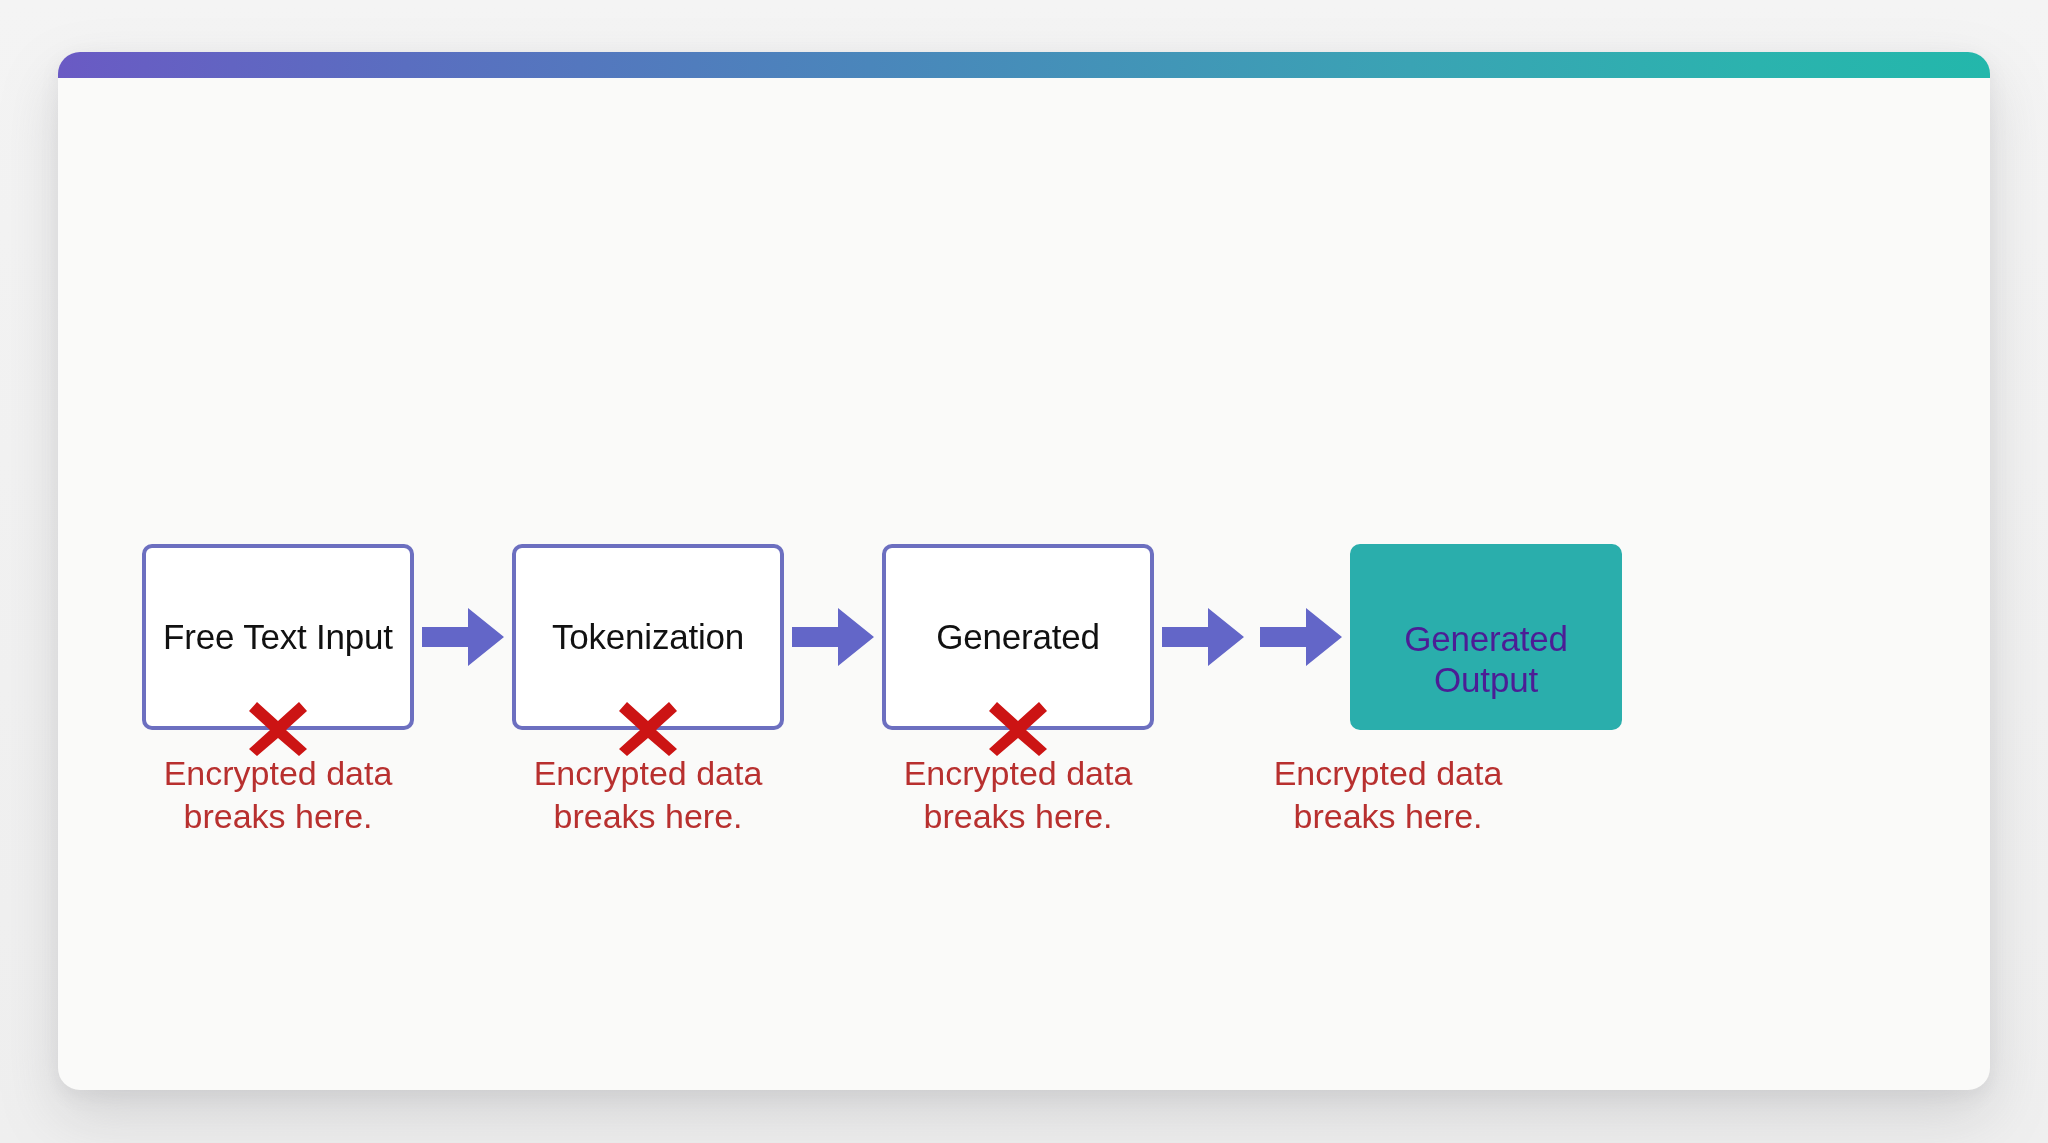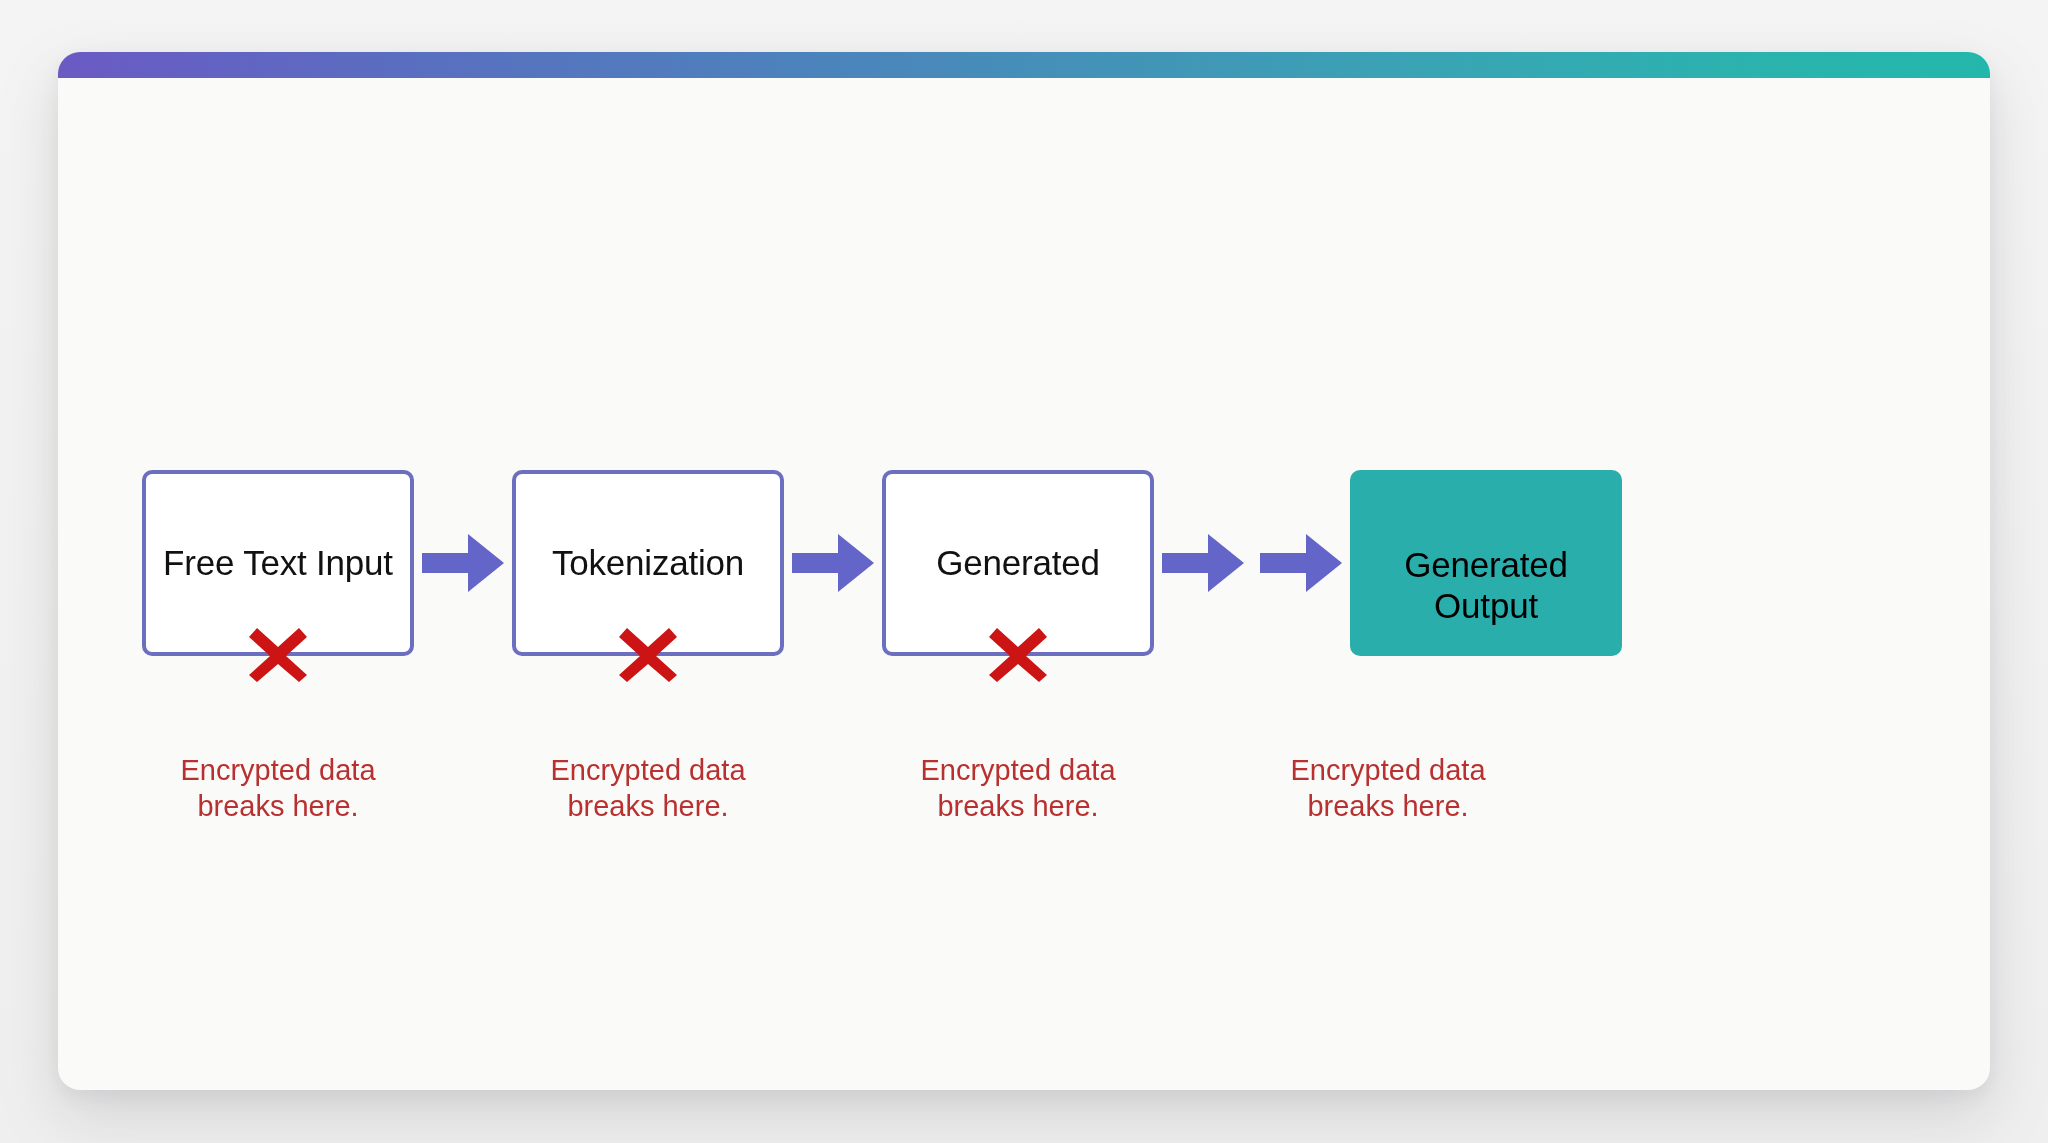--- a/index.html
+++ b/index.html
@@ -50,21 +50,21 @@
 
   
   .pipeline {
     position: absolute;
     left: 84px;
     top: 418px;
     width: 1770px;
     height: 260px;
     display: flex;
     flex-direction: row;
-    align-items: flex-start;
+    align-items: flex-end;
   }
 
   .stage {
     position: relative;
     width: 272px;
     flex: 0 0 272px;
   }
 
   .node {
     position: relative;
@@ -89,21 +89,21 @@
 
   .node-label {
     font-size: 35px;
     line-height: 1.18;
     color: #111111;
     letter-spacing: -0.2px;
     padding: 0 10px;
   }
 
   .node.terminal .node-label {
-    color: #000000;
+    color: #4c1d95;
     margin-top: 44px;
   }
 
   
   .fail-x {
     position: absolute;
     left: 50%;
     bottom: -30px;
     transform: translateX(-50%);
     width: 62px;
@@ -133,21 +133,21 @@
     top: 700px;
     width: 1770px;
     display: flex;
     flex-direction: row;
   }
 
   .caption-slot {
     width: 272px;
     flex: 0 0 272px;
     text-align: center;
-    font-size: 29px;
+    font-size: 34px;
     line-height: 1.25;
     color: #b8302f;
   }
 
   .caption-gap {
     flex: 0 0 98px;
   }
 
   .caption-slot.empty {
     visibility: hidden;

